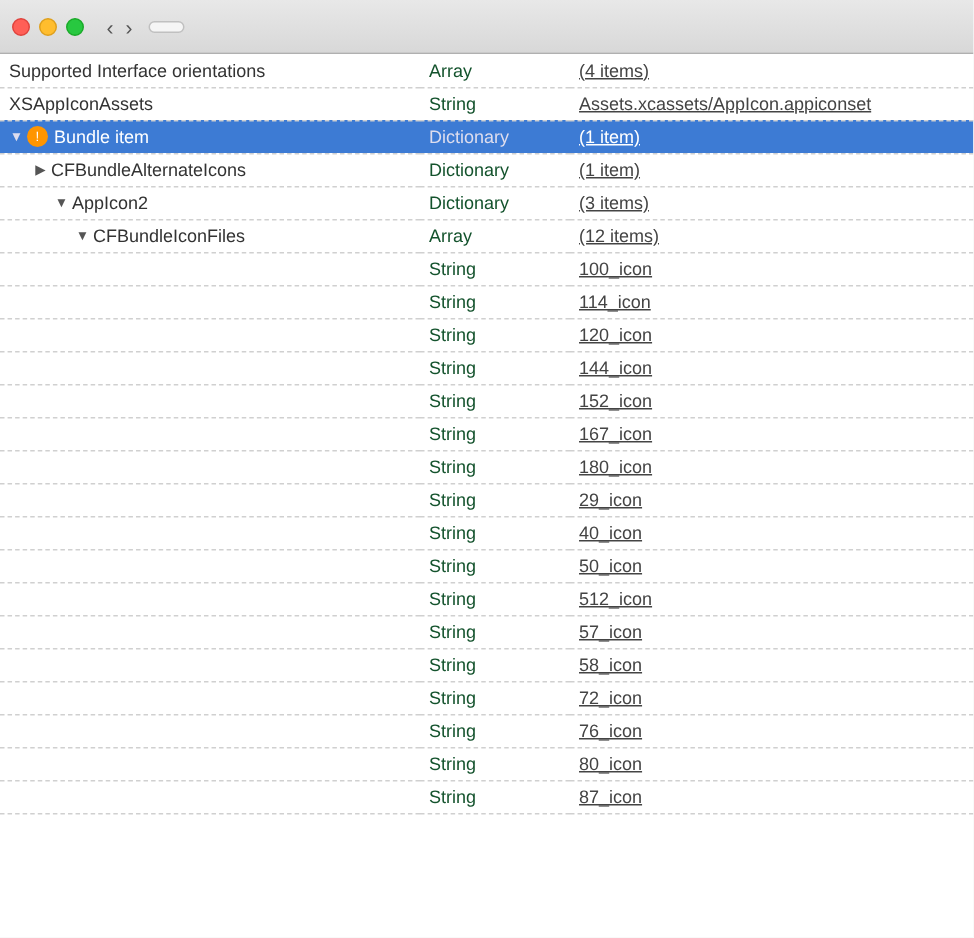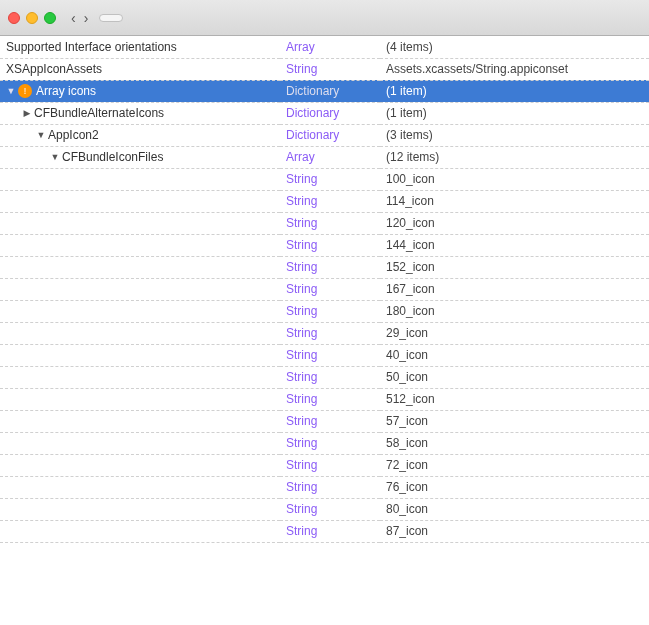--- a/index.html
+++ b/index.html
@@ -89,22 +89,22 @@
       color: white;
     }
     tr.selected td { color: white; }
     td {
       padding: 2px 6px;
       vertical-align: middle;
       color: #333;
       white-space: nowrap;
     }
     .col-key { width: 280px; }
-    .col-type { width: 100px; color: #8b5cf6; }
-    .col-value { color: #444; }
+    .col-type { width: 100px; color: #14532d; }
+    .col-value { color: #444; text-decoration: underline; }
     tr.selected .col-type { color: #dde; }
     tr.selected .col-value { color: white; }
     .key-indent {
       display: flex;
       align-items: center;
       gap: 2px;
     }
     .triangle {
       display: inline-block;
       width: 10px;
@@ -169,28 +169,28 @@
           <td class="col-type">Array</td>
           <td class="col-value">(4 items)</td>
         </tr>
         <tr>
           <td class="col-key">
             <div class="key-indent">
               <span>XSAppIconAssets</span>
             </div>
           </td>
           <td class="col-type">String</td>
-          <td class="col-value">Assets.xcassets/String.appiconset</td>
+          <td class="col-value">Assets.xcassets/AppIcon.appiconset</td>
         </tr>
         <tr class="selected">
           <td class="col-key">
             <div class="key-indent">
               <span class="triangle">▼</span>
               <span class="circle-badge">!</span>
-              <span>Array icons</span>
+              <span>Bundle item</span>
             </div>
           </td>
           <td class="col-type">Dictionary</td>
           <td class="col-value">(1 item)</td>
         </tr>
         <tr>
           <td class="col-key">
             <div class="key-indent">
               <span class="spacer" style="display: inline-block; width: 14px;"></span>
               <span class="triangle">▶</span>

